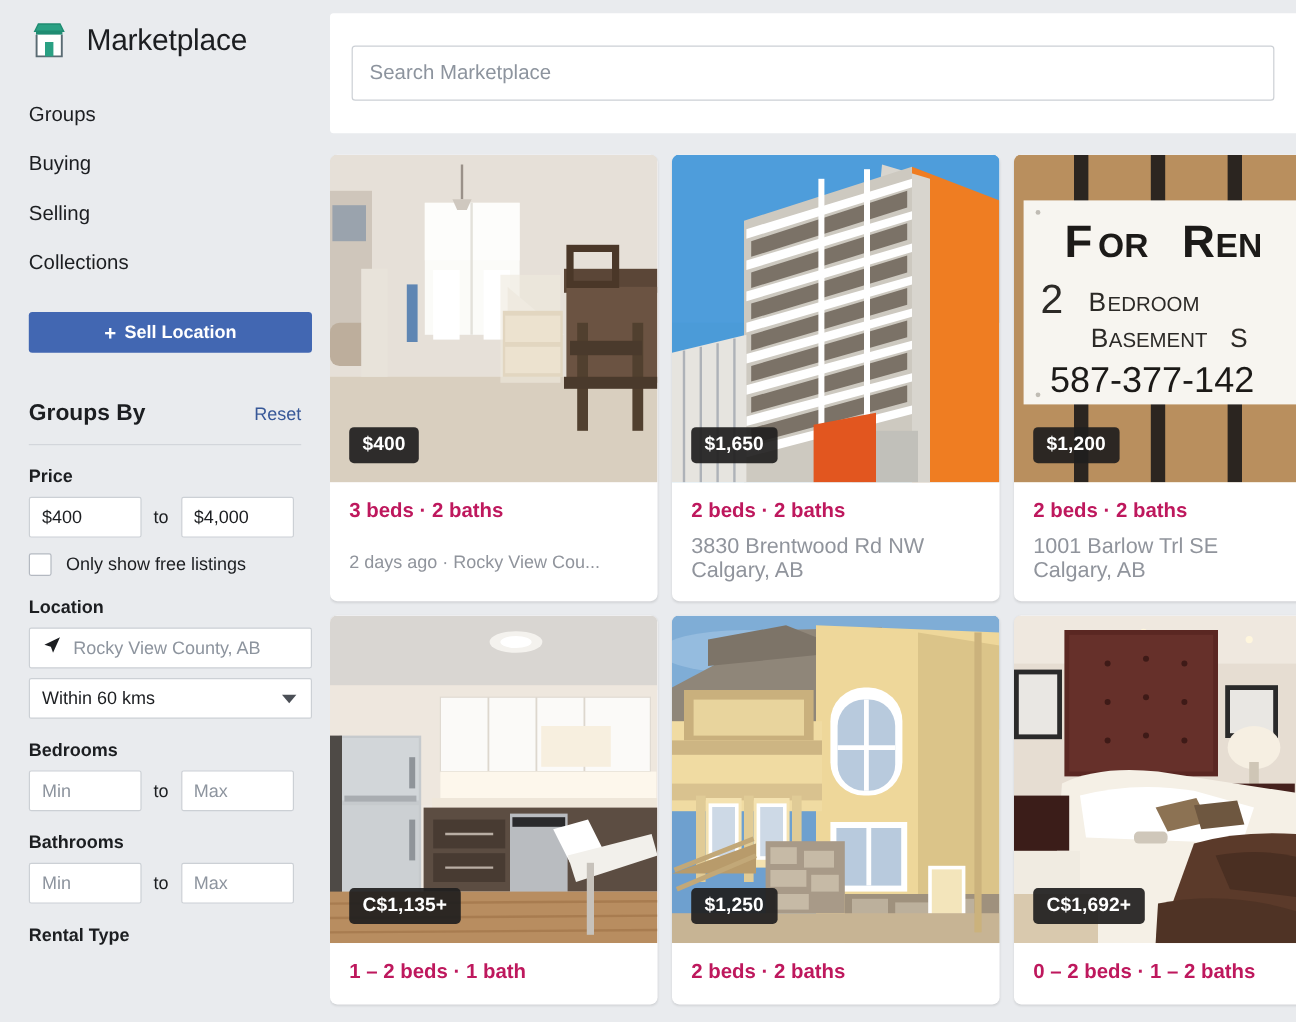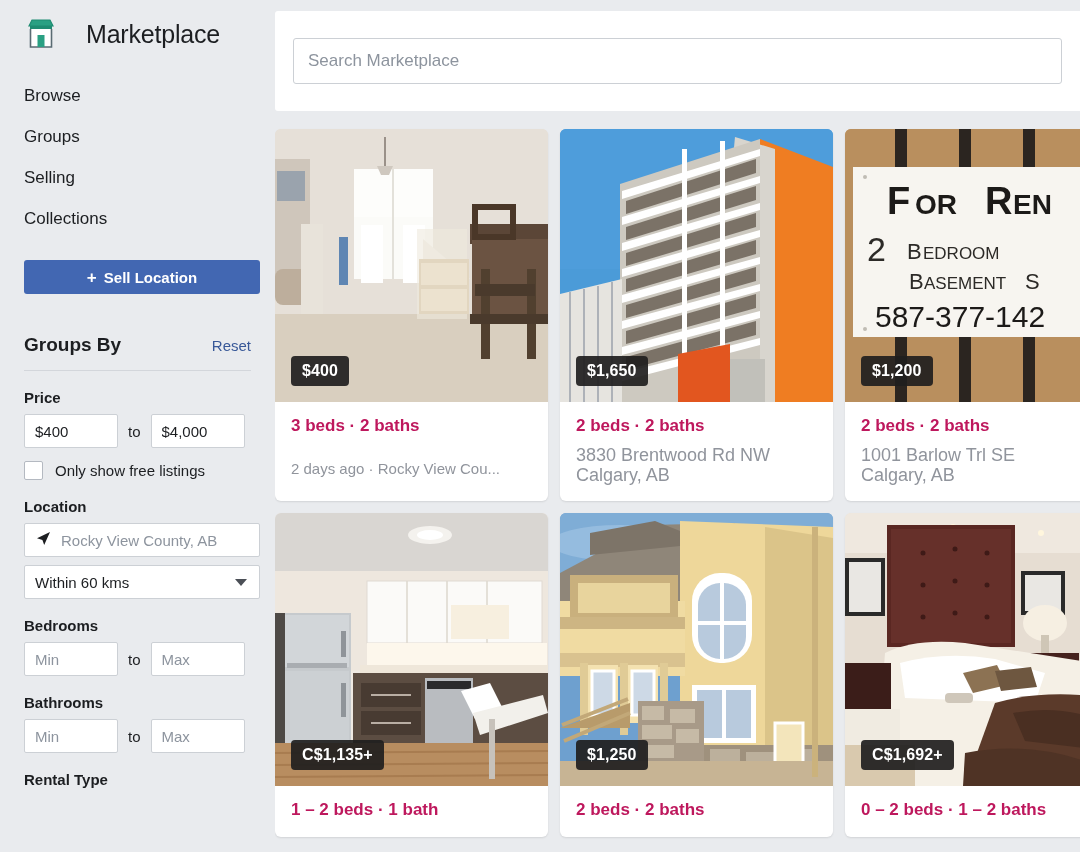--- a/index.html
+++ b/index.html
@@ -13,21 +13,21 @@
   .app { display: flex; width: 1080px; height: 852px; }
 
   
   .sidebar {
     width: 275px; flex: 0 0 275px;
     background: #e9ebee;
     padding: 0 24px;
     position: relative;
     overflow: hidden;
   }
-  .brand { display: flex; align-items: center; gap: 28px; padding-top: 17px; }
+  .brand { display: flex; align-items: center; gap: 14px; padding-top: 17px; }
   .brand-icon { width: 34px; height: 34px; flex: 0 0 34px; }
   .brand-title { font-size: 25px; color: #1c1e21; letter-spacing: -0.2px; }
 
   .nav { margin-top: 25px; }
   .nav-item {
     font-size: 17px; color: #1c1e21;
     padding: 10px 0 11px 0;
     cursor: pointer; line-height: 20px;
   }
 
@@ -166,22 +166,22 @@
           <rect x="6" y="9" width="22" height="3" fill="#1f8c72"></rect>
           <path d="M6.5 12 L6.5 30 L27.5 30 L27.5 12" fill="#ffffff" stroke="#5a6b73" stroke-width="1.6"></path>
           <rect x="13.5" y="18" width="7" height="12" fill="#2aa083"></rect>
           <path d="M5 9 L8 3 L26 3 L29 9 Z" fill="none" stroke="#1f8c72" stroke-width="1.2"></path>
         </svg>
       </span>
       <span class="brand-title">Marketplace</span>
     </div>
 
     <nav class="nav">
-      <div class="nav-item">Browse</div>
       <div class="nav-item">Groups</div>
+      <div class="nav-item">Buying</div>
       <div class="nav-item">Selling</div>
       <div class="nav-item">Collections</div>
     </nav>
 
     <button class="sell-btn">
       <span class="sell-plus">+</span>
       <span>Sell Location</span>
     </button>
 
     <div class="filter-head">

